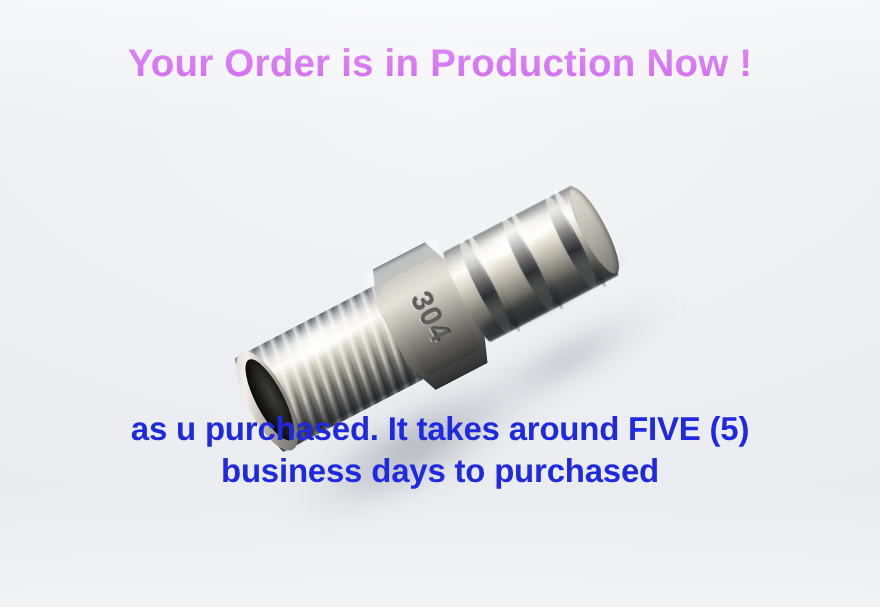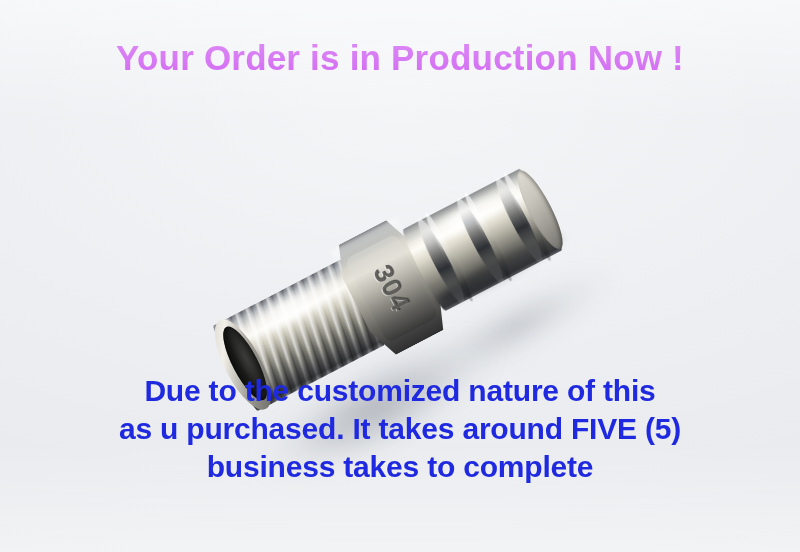--- a/index.html
+++ b/index.html
@@ -358,18 +358,17 @@
       <div class="barb-lip l2"></div>
       <div class="barb-ring r3"></div>
       <div class="barb-lip l3"></div>
       <div class="barb-cap"></div>
     </div>
   </div>
 
   <div class="bg-vignette"></div>
 
   <div class="notice">
-    <span class="ln">Due to the customized nature of this</span>
     <span class="ln">as u purchased. It takes around FIVE (5)</span>
-    <span class="ln">business takes to complete</span>
+    <span class="ln">business days to purchased</span>
   </div>
 
 </div>
 
 </body></html>

